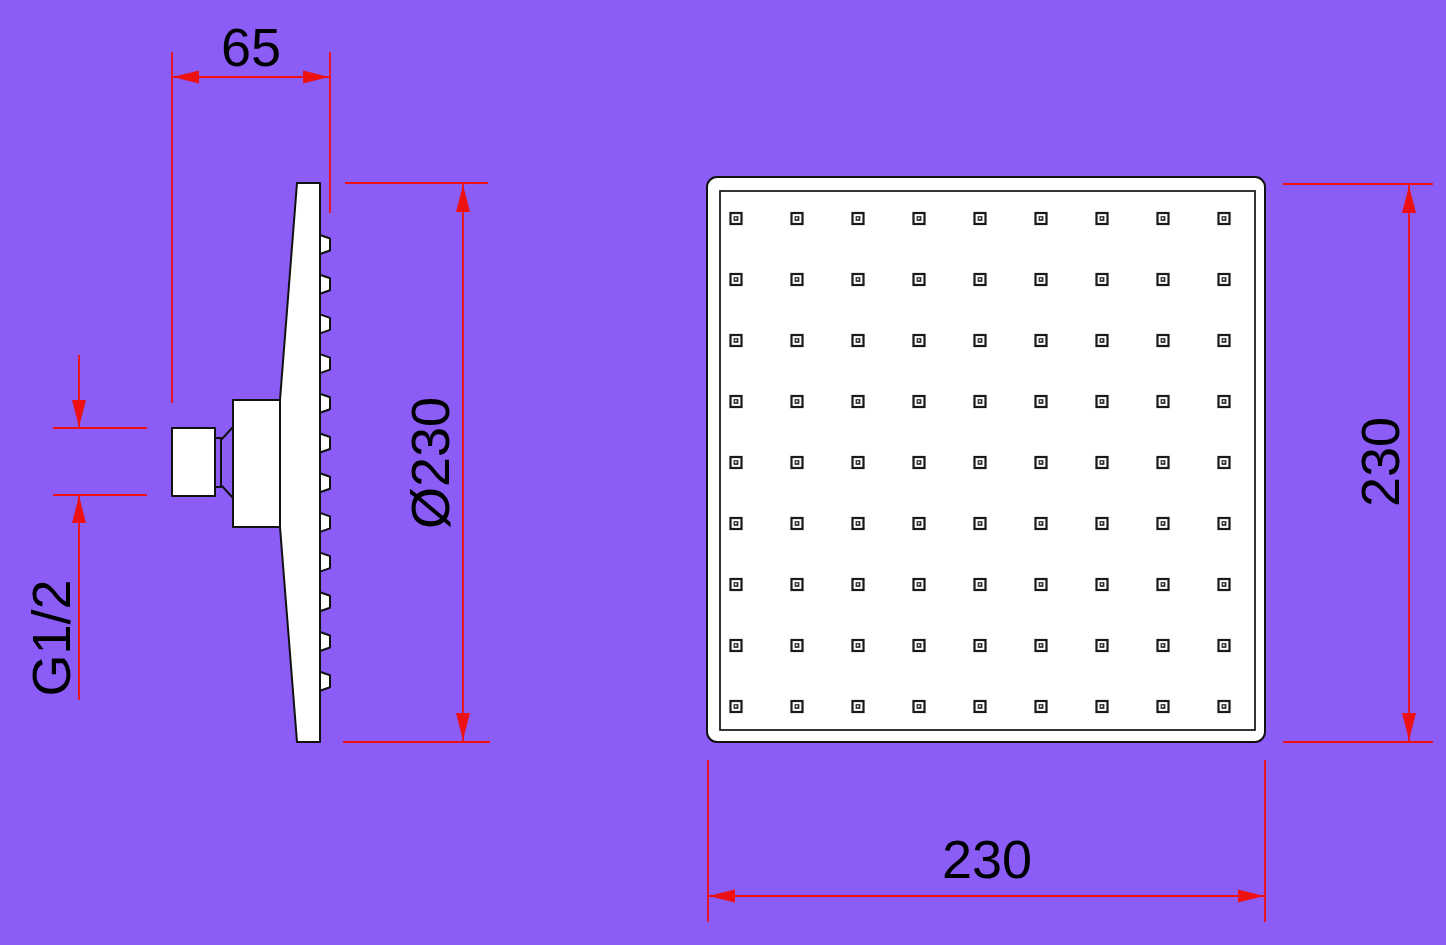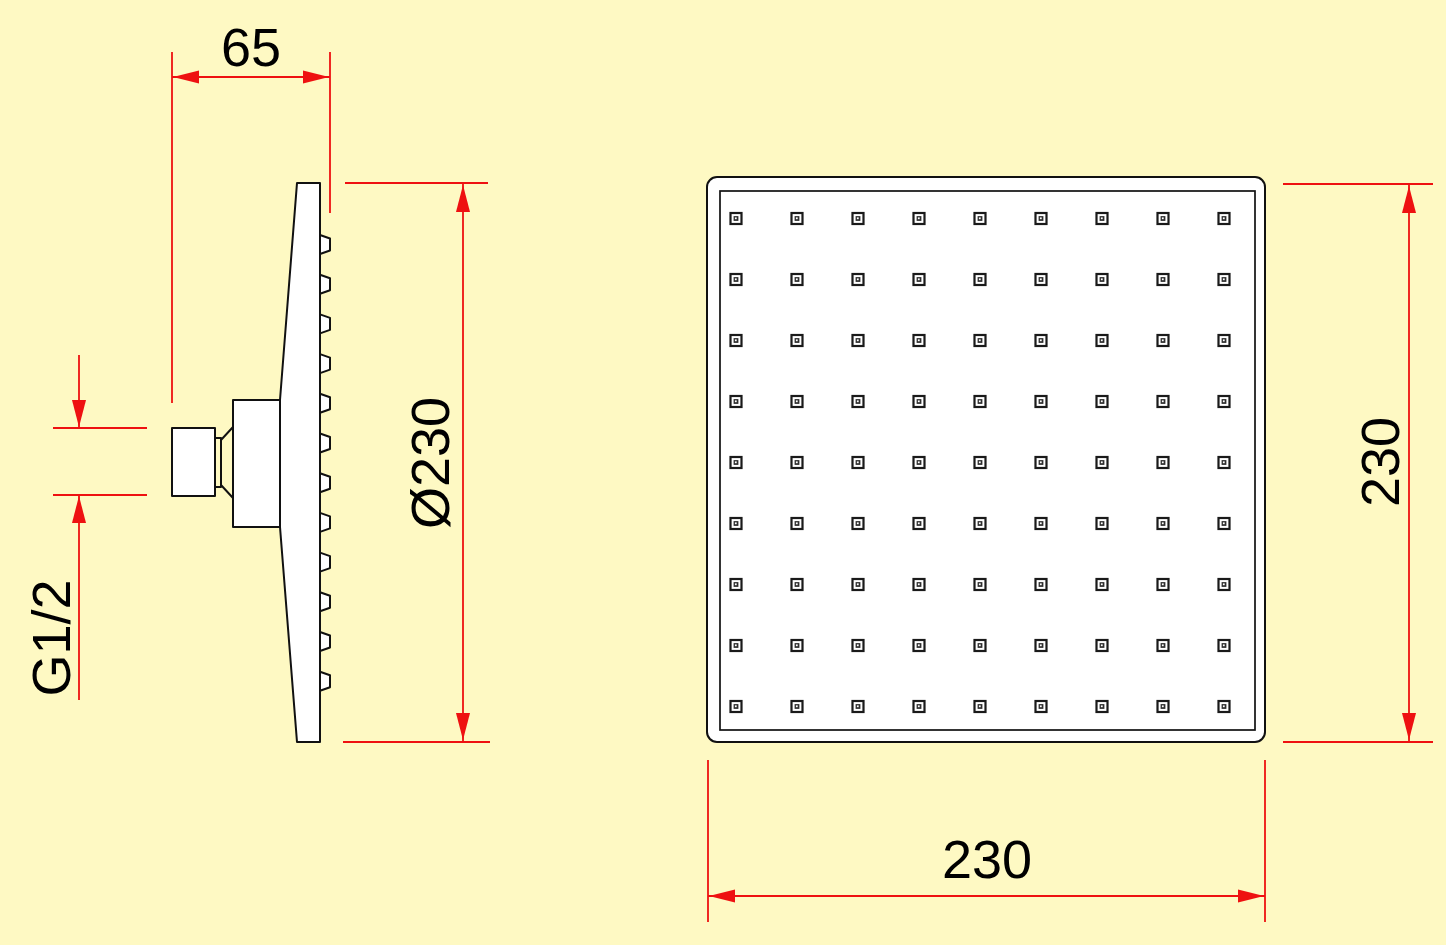--- a/index.html
+++ b/index.html
@@ -1,16 +1,16 @@
 <!DOCTYPE html>
 <html><head>
 <meta charset="utf-8">
 <style>
   html,body{margin:0;padding:0;background:#ffffff;}
-  .stage{width:1446px;height:945px;background:#fef9c3;position:relative;overflow:hidden;}
+  .stage{width:1446px;height:945px;background:#8b5cf6;position:relative;overflow:hidden;}
   svg{display:block;}
   .blk{stroke:#111111;stroke-width:2;fill:#ffffff;stroke-linejoin:round;}
   .blk-open{stroke:#111111;stroke-width:2;fill:none;stroke-linejoin:round;}
   .blk-thin{stroke:#111111;stroke-width:1.7;fill:none;}
   .red-line{stroke:#ee1111;stroke-width:1.8;fill:none;}
   .red-fill{fill:#ee1111;stroke:none;}
   .dim-text{font-family:"Liberation Sans", sans-serif;font-size:54px;fill:#000000;}
   .mid{text-anchor:middle;}
 </style>
 </head>

